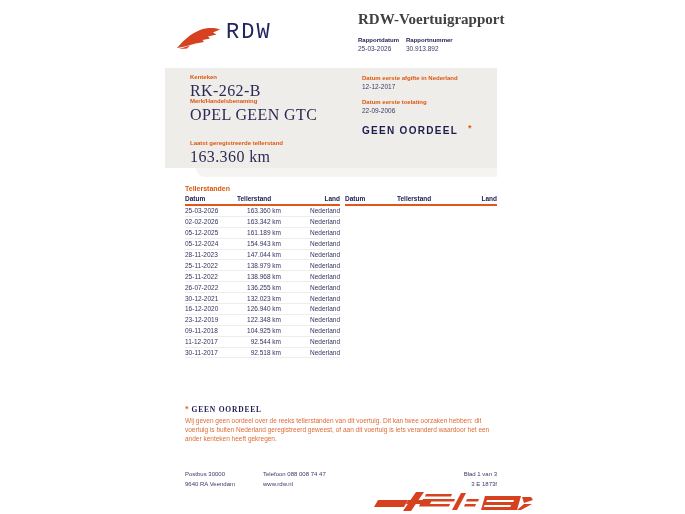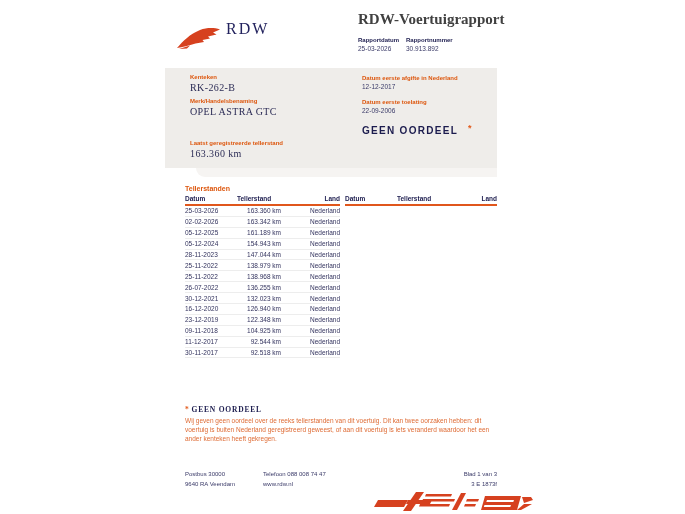--- a/index.html
+++ b/index.html
@@ -3,35 +3,35 @@
 <meta charset="utf-8">
 <style>
   html,body{margin:0;padding:0;background:#ffffff;overflow:hidden;}
   .page{position:relative;width:685px;height:514px;background:#ffffff;
         font-family:"Liberation Sans",sans-serif;color:#23234f;}
   .abs{position:absolute;}
 
   
   .logo-wrap{left:176px;top:14px;width:160px;height:40px;}
   .logo-svg{position:absolute;left:0;top:8px;}
-  .logo-text{position:absolute;left:50px;top:6px;font-family:Liberation Serif, serif;
-             font-size:16px;letter-spacing:2px;color:#23235e;}
+  .logo-text{position:absolute;left:50px;top:6px;font-family:Liberation Mono, monospace;
+             font-size:22px;letter-spacing:2px;color:#23235e;}
   .report-title{left:358px;top:11px;font-family:"Liberation Serif",serif;
                 font-weight:bold;font-size:15px;color:#404040;}
   .hdr-field{top:37px;}
   .hdr-field .lbl{font-size:6px;font-weight:bold;color:#1c1c4e;display:block;}
   .hdr-field .val{font-size:6.5px;color:#3a3a68;display:block;margin-top:2px;}
   .hdr-date{left:358px;} .hdr-num{left:406px;}
 
   
   .panel{left:165px;top:68px;width:332px;height:100px;background:#efedea;}
   .panel-strip{left:196px;top:168px;width:301px;height:9px;background:#f6f4f2;
                border-bottom-left-radius:9px;}
   .fld .lbl{font-size:6px;font-weight:bold;color:#dd570e;display:block;}
-  .fld .big{font-family:"Liberation Serif",serif;font-size:10px;color:#2b2b55;
+  .fld .big{font-family:"Liberation Serif",serif;font-size:16px;color:#2b2b55;
             letter-spacing:0.4px;display:block;margin-top:2px;}
   .fld .sm{font-size:6.5px;color:#3a3a68;display:block;margin-top:2px;}
   .f-kenteken{left:190px;top:74px;} .f-merk{left:190px;top:98px;}
   .f-teller{left:190px;top:140px;}
   .f-afgifte{left:362px;top:75px;} .f-toelating{left:362px;top:99px;}
   .oordeel{left:362px;top:125px;font-size:10px;font-weight:bold;color:#1c1c4e;
            letter-spacing:1.3px;}
   .oordeel-star{left:468px;top:123px;font-size:9px;font-weight:bold;color:#e2591a;}
 
   
@@ -89,21 +89,21 @@
 
   <div class="abs panel"></div>
   <div class="abs panel-strip"></div>
 
   <div class="abs fld f-kenteken">
     <span class="lbl">Kenteken</span>
     <span class="big">RK-262-B</span>
   </div>
   <div class="abs fld f-merk">
     <span class="lbl">Merk/Handelsbenaming</span>
-    <span class="big">OPEL ASTRA GTC</span>
+    <span class="big">OPEL GEEN GTC</span>
   </div>
   <div class="abs fld f-teller">
     <span class="lbl">Laatst geregistreerde tellerstand</span>
     <span class="big">163.360 km</span>
   </div>
   <div class="abs fld f-afgifte">
     <span class="lbl">Datum eerste afgifte in Nederland</span>
     <span class="sm">12-12-2017</span>
   </div>
   <div class="abs fld f-toelating">

